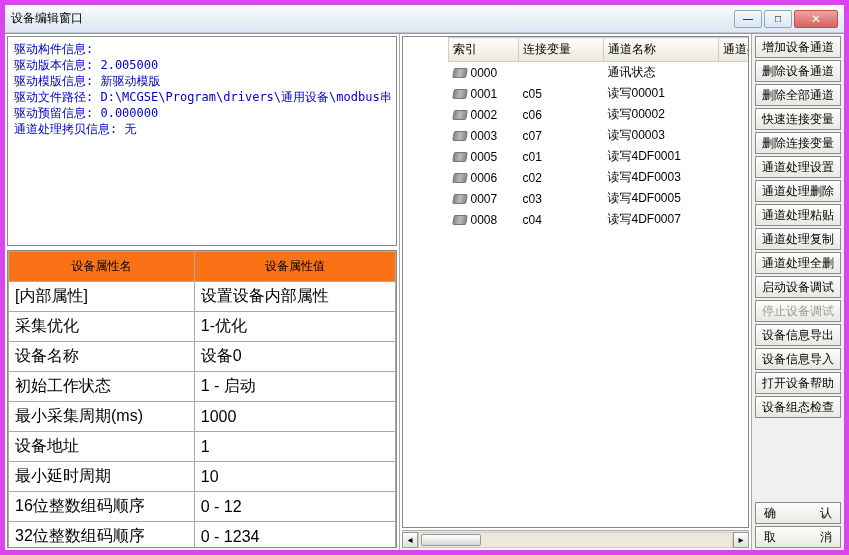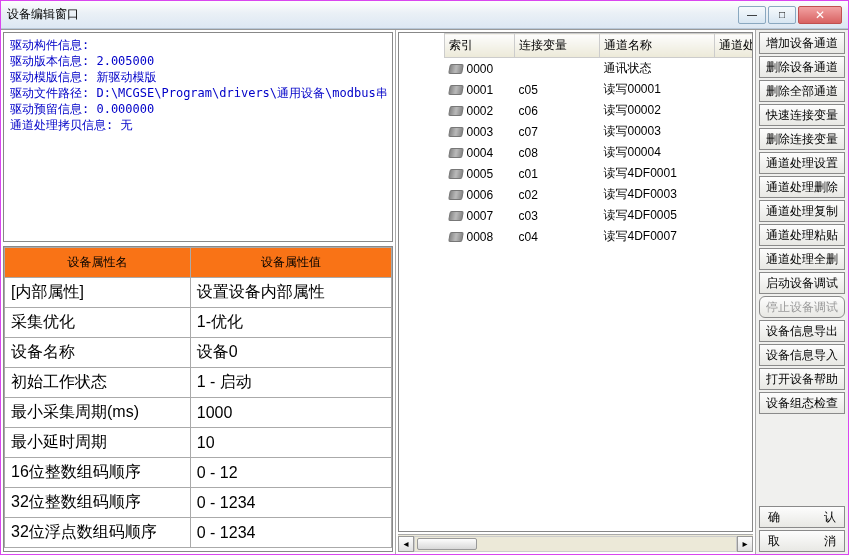--- a/index.html
+++ b/index.html
@@ -1,17 +1,17 @@
 <!DOCTYPE html>
 <html><head>
 <meta charset="utf-8">
 <style>
   * { box-sizing: border-box; margin: 0; padding: 0; }
   body { font-family: "SimSun", "宋体", sans-serif; font-size: 12px; background: #fff; color: #000; }
-  .window { width: 849px; height: 555px; border: 1px solid #d946ef; display: flex; flex-direction: column; background: #fff; position: relative; }
+  .window { width: 849px; height: 555px; border: 5px solid #d946ef; display: flex; flex-direction: column; background: #fff; position: relative; }
   .titlebar { height: 28px; background: linear-gradient(#fdfefe,#eaf0f6 45%,#dde8f3); display: flex; align-items: center; padding: 0 6px; border-bottom: 1px solid #b8c8d8; }
   .title-text { flex: 1; font-size: 12px; color: #000; }
   .winbtns { display: flex; gap: 2px; }
   .winbtn { width: 28px; height: 18px; border: 1px solid #8aa8c0; background: linear-gradient(#f6fafc,#d8e6f2); border-radius: 2px; display: flex; align-items: center; justify-content: center; font-size: 10px; }
   .winbtn.close { background: linear-gradient(#f2a2a2,#d86262); border-color: #c05050; width: 44px; color: #fff; font-size: 12px; }
   .client { flex: 1; display: flex; border-top: 1px solid #999; overflow: hidden; }
   .left { width: 395px; display: flex; flex-direction: column; border-right: 1px solid #aaa; }
   .infobox { height: 210px; border: 1px solid #888; margin: 2px; padding: 4px 6px; background: #fff; overflow: auto; white-space: pre; line-height: 16px; font-size: 12px; color: #0000c8; font-family: "SimSun","宋体",monospace; }
   .propgrid-wrap { flex: 1; margin: 2px; border: 1px solid #888; background: #fff; display: flex; flex-direction: column; overflow: hidden; }
   .propgrid { width: 100%; border-collapse: collapse; table-layout: fixed; }
@@ -23,21 +23,21 @@
   .listview { width: 100%; border-collapse: collapse; table-layout: fixed; margin-left: 45px; }
   .listview th { background: linear-gradient(#fdfdfd,#ece9d8); border: 1px solid #ccc; padding: 3px 4px; font-weight: normal; font-size: 12px; text-align: left; height: 22px; position: sticky; top: 0; }
   .listview td { padding: 2px 4px; font-size: 12px; height: 18px; white-space: nowrap; }
   .row-icon { display: inline-block; width: 14px; height: 10px; background: linear-gradient(90deg,#888,#bbb,#888); border: 1px solid #777; border-radius: 2px; margin-right: 4px; vertical-align: middle; transform: skewX(-10deg); }
   .hscroll { height: 18px; background: #ece9d8; border-top: 1px solid #aaa; display: flex; align-items: center; margin: 0 2px 2px 2px; }
   .hscroll .arrow { width: 16px; height: 16px; border: 1px solid #999; background: linear-gradient(#fdfdfd,#e0e0e0); display: flex; align-items: center; justify-content: center; font-size: 10px; }
   .hscroll .track { flex: 1; height: 16px; background: #ece9d8; border: 1px solid #ccc; position: relative; }
   .hscroll .thumb { position: absolute; left: 2px; top: 1px; width: 60px; height: 12px; background: linear-gradient(#fdfdfd,#d8d8d8); border: 1px solid #999; border-radius: 2px; }
   .right { width: 92px; display: flex; flex-direction: column; padding: 2px 3px; gap: 2px; background: #f0f0ee; }
   .rbtn { height: 22px; border: 1px solid #8a8a8a; background: linear-gradient(#fdfdfd,#e8e8e4); font-size: 12px; display: flex; align-items: center; justify-content: center; text-align: center; cursor: default; color: #000; }
-  .rbtn.disabled { color: #9a9a9a; border-radius: 6px; }
+  .rbtn.disabled { color: #9a9a9a; }
   .rbtn.spaced { justify-content: space-between; padding: 0 8px; }
   .spacer { flex: 1; }
 </style>
 </head>
 <body>
 
 <div class="window">
   <div class="titlebar">
     <span class="title-text">设备编辑窗口</span>
     <div class="winbtns">
@@ -83,20 +83,24 @@
               </tr>
               <tr>
                 <td>初始工作状态</td>
                 <td>1 - 启动</td>
               </tr>
               <tr>
                 <td>最小采集周期(ms)</td>
                 <td>1000</td>
               </tr>
               <tr>
+                <td>设备地址</td>
+                <td>1</td>
+              </tr>
+              <tr>
                 <td>最小延时周期</td>
                 <td>10</td>
               </tr>
               <tr>
                 <td>16位整数组码顺序</td>
                 <td>0 - 12</td>
               </tr>
               <tr>
                 <td>32位整数组码顺序</td>
                 <td>0 - 1234</td>
@@ -146,26 +150,20 @@
                 <td>读写00002</td>
                 <td></td>
               </tr>
               <tr>
                 <td><span class="row-icon"></span><span>0003</span></td>
                 <td>c07</td>
                 <td>读写00003</td>
                 <td></td>
               </tr>
               <tr>
-                <td><span class="row-icon"></span><span>0004</span></td>
-                <td>c08</td>
-                <td>读写00004</td>
-                <td></td>
-              </tr>
-              <tr>
                 <td><span class="row-icon"></span><span>0005</span></td>
                 <td>c01</td>
                 <td>读写4DF0001</td>
                 <td></td>
               </tr>
               <tr>
                 <td><span class="row-icon"></span><span>0006</span></td>
                 <td>c02</td>
                 <td>读写4DF0003</td>
                 <td></td>
@@ -195,22 +193,22 @@
     </div>
 
     <div class="right">
       <div class="rbtn">增加设备通道</div>
       <div class="rbtn">删除设备通道</div>
       <div class="rbtn">删除全部通道</div>
       <div class="rbtn">快速连接变量</div>
       <div class="rbtn">删除连接变量</div>
       <div class="rbtn">通道处理设置</div>
       <div class="rbtn">通道处理删除</div>
+      <div class="rbtn">通道处理粘贴</div>
       <div class="rbtn">通道处理复制</div>
-      <div class="rbtn">通道处理粘贴</div>
       <div class="rbtn">通道处理全删</div>
       <div class="rbtn">启动设备调试</div>
       <div class="rbtn disabled">停止设备调试</div>
       <div class="rbtn">设备信息导出</div>
       <div class="rbtn">设备信息导入</div>
       <div class="rbtn">打开设备帮助</div>
       <div class="rbtn">设备组态检查</div>
       <div class="spacer"></div>
       <div class="rbtn spaced">
         <span>确</span>

